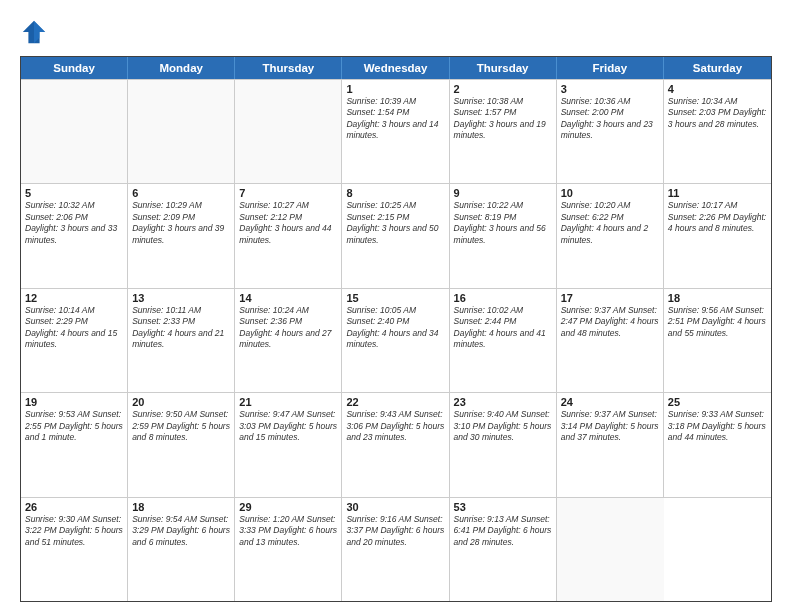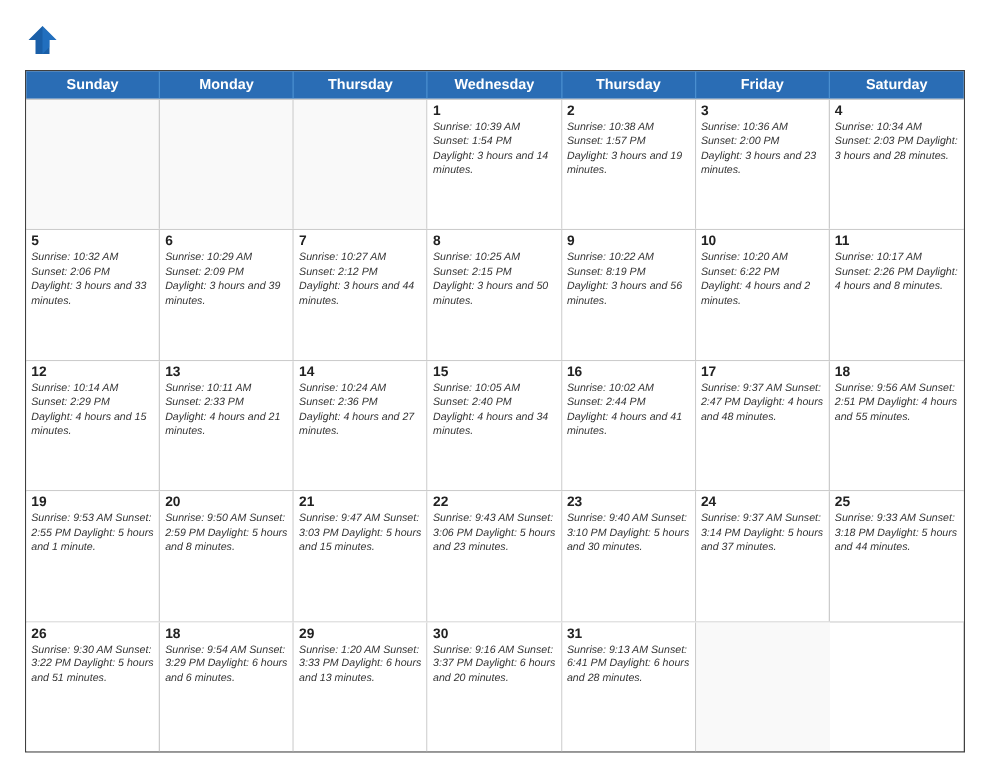--- a/index.html
+++ b/index.html
@@ -357,21 +357,21 @@
 and 13 minutes.</div>
           </div>
           <div class="cal-cell">
             <span class="day-num">30</span>
             <div class="day-info">Sunrise: 9:16 AM
 Sunset: 3:37 PM
 Daylight: 6 hours
 and 20 minutes.</div>
           </div>
           <div class="cal-cell">
-            <span class="day-num">31</span>
+            <span class="day-num">53</span>
             <div class="day-info">Sunrise: 9:13 AM
 Sunset: 6:41 PM
 Daylight: 6 hours
 and 28 minutes.</div>
           </div>
           <div class="cal-cell empty"></div>
         </div>
       </div>
   </div>
 </div>

